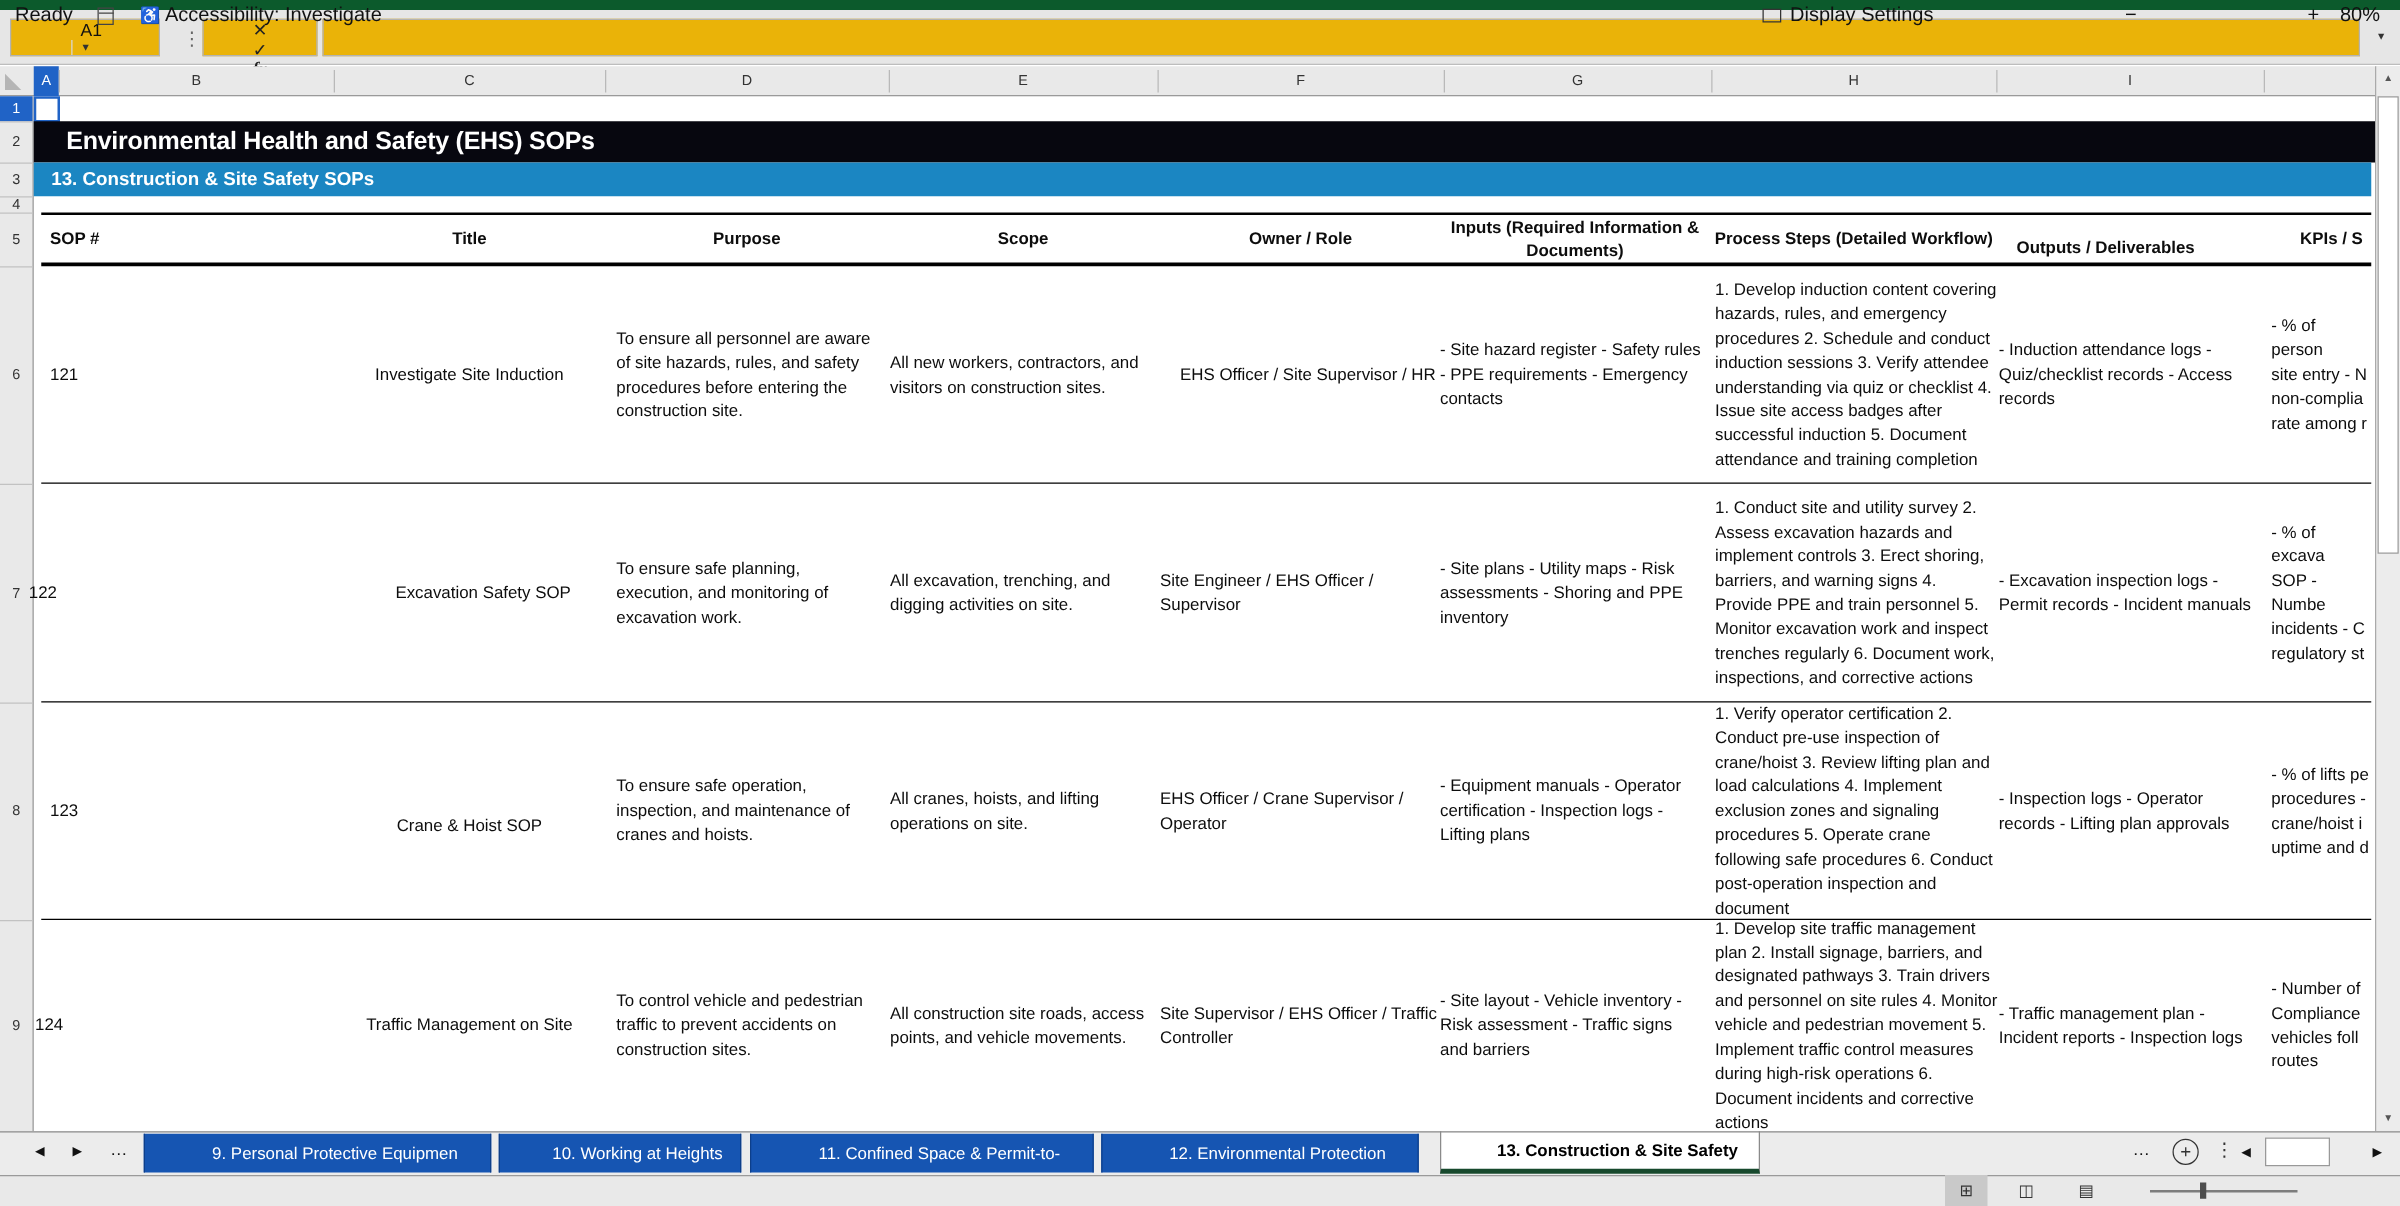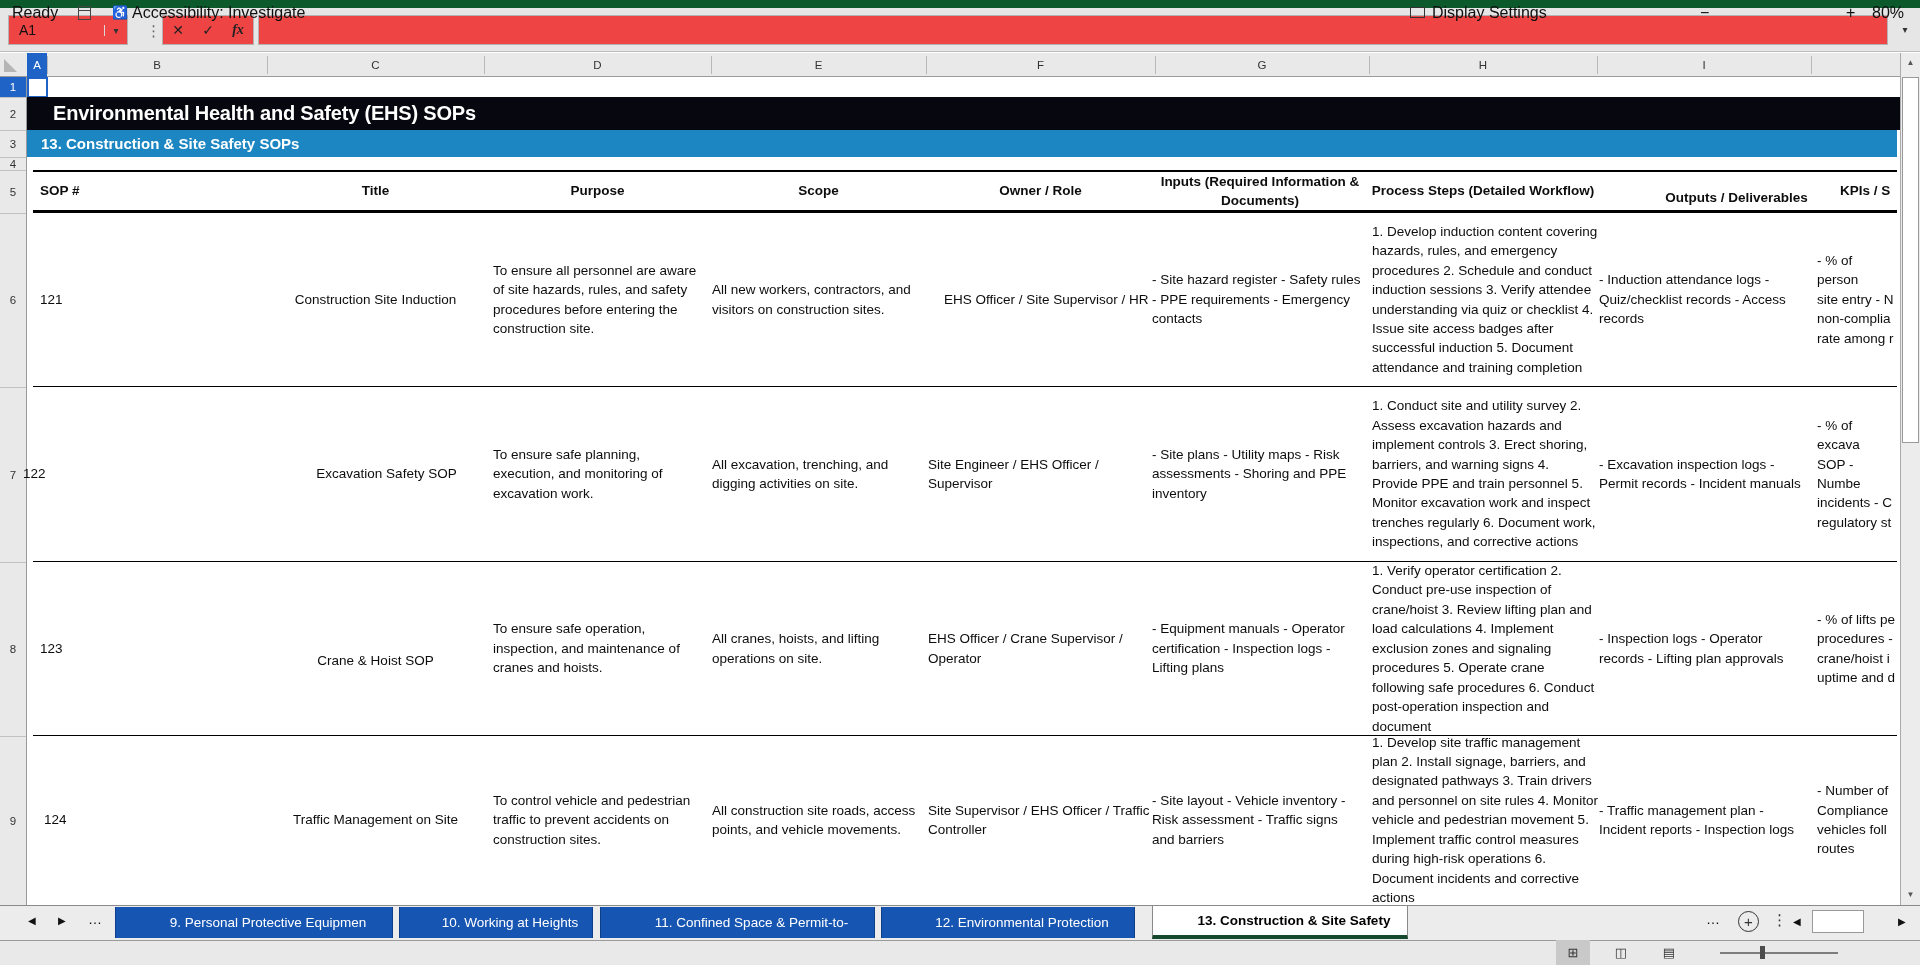--- a/index.html
+++ b/index.html
@@ -2,21 +2,21 @@
 <html><head>
 <meta charset="utf-8">
 <style>
   html,body{margin:0;padding:0;background:#888;}
   #screen{position:relative;width:1920px;height:965px;background:#fff;overflow:hidden;
           font-family:"Liberation Sans",sans-serif;color:#111;}
   .abs{position:absolute;}
   
   #top-accent{left:0;top:0;width:1920px;height:8px;background:#0c5a2c;}
   #toolbar{left:0;top:8px;width:1920px;height:44px;background:#e6e6e6;border-bottom:1px solid #bdbdbd;box-sizing:border-box;}
-  .whitebox{background:#ef4444;border:1px solid #b3b3b3;box-sizing:border-box;}
+  .whitebox{background:#eab308;border:1px solid #b3b3b3;box-sizing:border-box;flex-direction:column;}
   #name-box{left:8px;top:15px;width:120px;height:30px;display:flex;align-items:center;font-size:14px;}
   #name-box .nb-text{flex:1;padding-left:10px;}
   #name-box .nb-caret{width:22px;text-align:center;color:#333;font-size:10px;border-left:1px solid #d8d8d8;}
   #fb-dots{left:146px;top:22px;font-size:15px;color:#666;letter-spacing:0;}
   #fx-panel{left:162px;top:15px;width:92px;height:30px;display:flex;align-items:center;justify-content:space-around;font-size:14px;color:#222;}
   #fx-panel .fxi{cursor:default;}
   #fx-panel .fx-it{font-style:italic;font-weight:bold;font-family:"Liberation Serif",serif;}
   #formula-input{left:258px;top:15px;width:1630px;height:30px;}
   #formula-expand{left:1894px;top:18px;width:22px;height:24px;text-align:center;font-size:10px;color:#333;line-height:24px;}
   
@@ -152,30 +152,30 @@
     </div>
   <div class="cell hcell" style="left:926px;top:172px;width:229px;height:38px;">
       <span>Owner / Role</span>
     </div>
   <div class="cell hcell" style="left:1150px;top:172px;width:220px;height:38px;">
       <span>Inputs (Required Information &amp; Documents)</span>
     </div>
   <div class="cell hcell" style="left:1369px;top:172px;width:228px;height:38px;">
       <span>Process Steps (Detailed Workflow)</span>
     </div>
-  <div class="cell hcell" style="left:1624px;top:172px;width:225px;height:51px;">
+  <div class="cell hcell" style="left:1572px;top:172px;width:225px;height:51px;">
       <span>Outputs / Deliverables</span>
     </div>
   <div class="cell hcell clip1" style="left:1840px;top:172px;width:57px;height:38px;">KPIs / S</div>
 
   <div class="cell" style="left:40px;top:213px;width:120px;height:173px;">
       <span>121</span>
     </div>
   <div class="cell ctr" style="left:267px;top:213px;width:217px;height:173px;">
-      <span>Construction Site Induction</span>
+      <span>Investigate Site Induction</span>
     </div>
   <div class="cell" style="left:493px;top:213px;width:212px;height:173px;">
       <span>To ensure all personnel are aware of site hazards, rules, and safety procedures before entering the construction site.</span>
     </div>
   <div class="cell" style="left:712px;top:213px;width:220px;height:173px;">
       <span>All new workers, contractors, and visitors on construction sites.</span>
     </div>
   <div class="cell" style="left:928px;top:213px;width:226px;height:173px;margin-left:16px;">
       <span>EHS Officer / Site Supervisor / HR</span>
     </div>
@@ -244,21 +244,21 @@
       <span>1. Verify operator certification 2. Conduct pre-use inspection of crane/hoist 3. Review lifting plan and load calculations 4. Implement exclusion zones and signaling procedures 5. Operate crane following safe procedures 6. Conduct post-operation inspection and document</span>
     </div>
   <div class="cell" style="left:1599px;top:562px;width:206px;height:173px;">
       <span>- Inspection logs - Operator records - Lifting plan approvals</span>
     </div>
   <div class="cell kpi" style="left:1817px;top:562px;width:80px;height:173px;"><span>- % of lifts pe
 procedures -
 crane/hoist i
 uptime and d</span></div>
 
-  <div class="cell" style="left:44px;top:736px;width:120px;height:168px;">
+  <div class="cell" style="left:28px;top:736px;width:120px;height:168px;">
       <span>124</span>
     </div>
   <div class="cell ctr" style="left:267px;top:736px;width:217px;height:168px;">
       <span>Traffic Management on Site</span>
     </div>
   <div class="cell" style="left:493px;top:736px;width:212px;height:168px;">
       <span>To control vehicle and pedestrian traffic to prevent accidents on construction sites.</span>
     </div>
   <div class="cell" style="left:712px;top:736px;width:220px;height:168px;">
       <span>All construction site roads, access points, and vehicle movements.</span>

